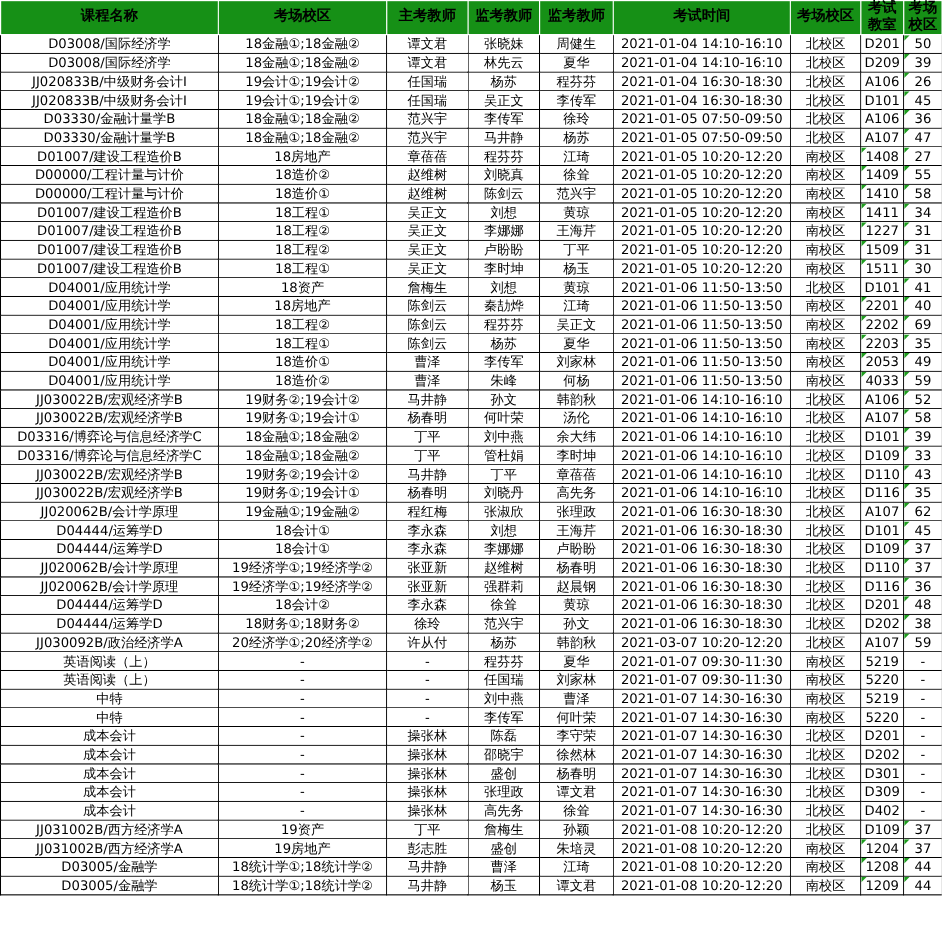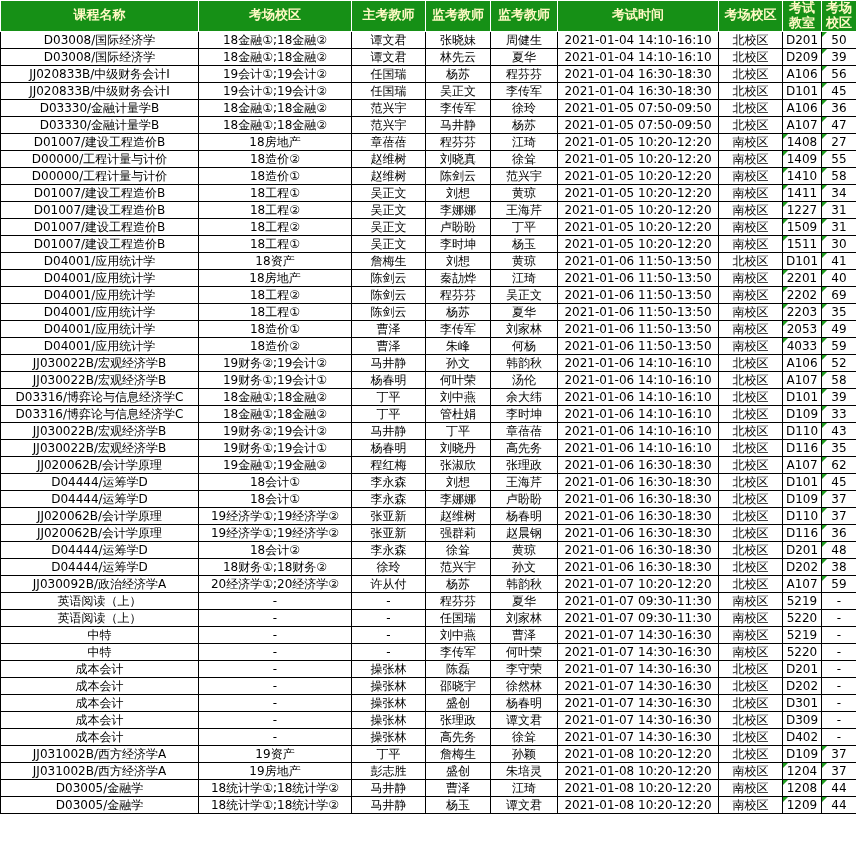--- a/index.html
+++ b/index.html
@@ -1,19 +1,19 @@
 <!DOCTYPE html>
 <html><head>
 <meta charset="utf-8">
 <style>
   html,body{margin:0;padding:0;background:#fff;}
   body{width:856px;height:850px;overflow:hidden;font-family:"DejaVu Sans",sans-serif;}
   table{border-collapse:collapse;table-layout:fixed;width:856px;}
   thead td{
-    background:#169016;color:#fef9c3;font-weight:bold;font-size:13px;
+    background:#169016;color:#000000;font-weight:bold;font-size:13px;
     border:1px solid #fff;height:29px;text-align:center;vertical-align:middle;
     padding:0;line-height:1.15;white-space:normal;word-break:break-all;
   }
   tbody td{
     background:#fff;color:#000;border:1px solid #000;height:16px;font-size:12px;
     text-align:center;vertical-align:middle;padding:0 1px;line-height:1;
     white-space:nowrap;overflow:hidden;position:relative;
   }
   tbody td.flag::before{
     content:"";position:absolute;top:0;left:0;width:0;height:0;
@@ -73,21 +73,21 @@
       </tr>
       <tr>
         <td>JJ020833B/中级财务会计Ⅰ</td>
         <td>19会计①;19会计②</td>
         <td>任国瑞</td>
         <td>杨苏</td>
         <td>程芬芬</td>
         <td>2021-01-04 16:30-18:30</td>
         <td>北校区</td>
         <td>A106</td>
-        <td class="flag">56</td>
+        <td class="flag">26</td>
       </tr>
       <tr>
         <td>JJ020833B/中级财务会计Ⅰ</td>
         <td>19会计①;19会计②</td>
         <td>任国瑞</td>
         <td>吴正文</td>
         <td>李传军</td>
         <td>2021-01-04 16:30-18:30</td>
         <td>北校区</td>
         <td>D101</td>
@@ -400,21 +400,21 @@
         <td>北校区</td>
         <td>D202</td>
         <td class="flag">38</td>
       </tr>
       <tr>
         <td>JJ030092B/政治经济学A</td>
         <td>20经济学①;20经济学②</td>
         <td>许从付</td>
         <td>杨苏</td>
         <td>韩韵秋</td>
-        <td>2021-01-07 10:20-12:20</td>
+        <td>2021-03-07 10:20-12:20</td>
         <td>北校区</td>
         <td>A107</td>
         <td class="flag">59</td>
       </tr>
       <tr>
         <td>英语阅读（上）</td>
         <td>-</td>
         <td>-</td>
         <td>程芬芬</td>
         <td>夏华</td>

